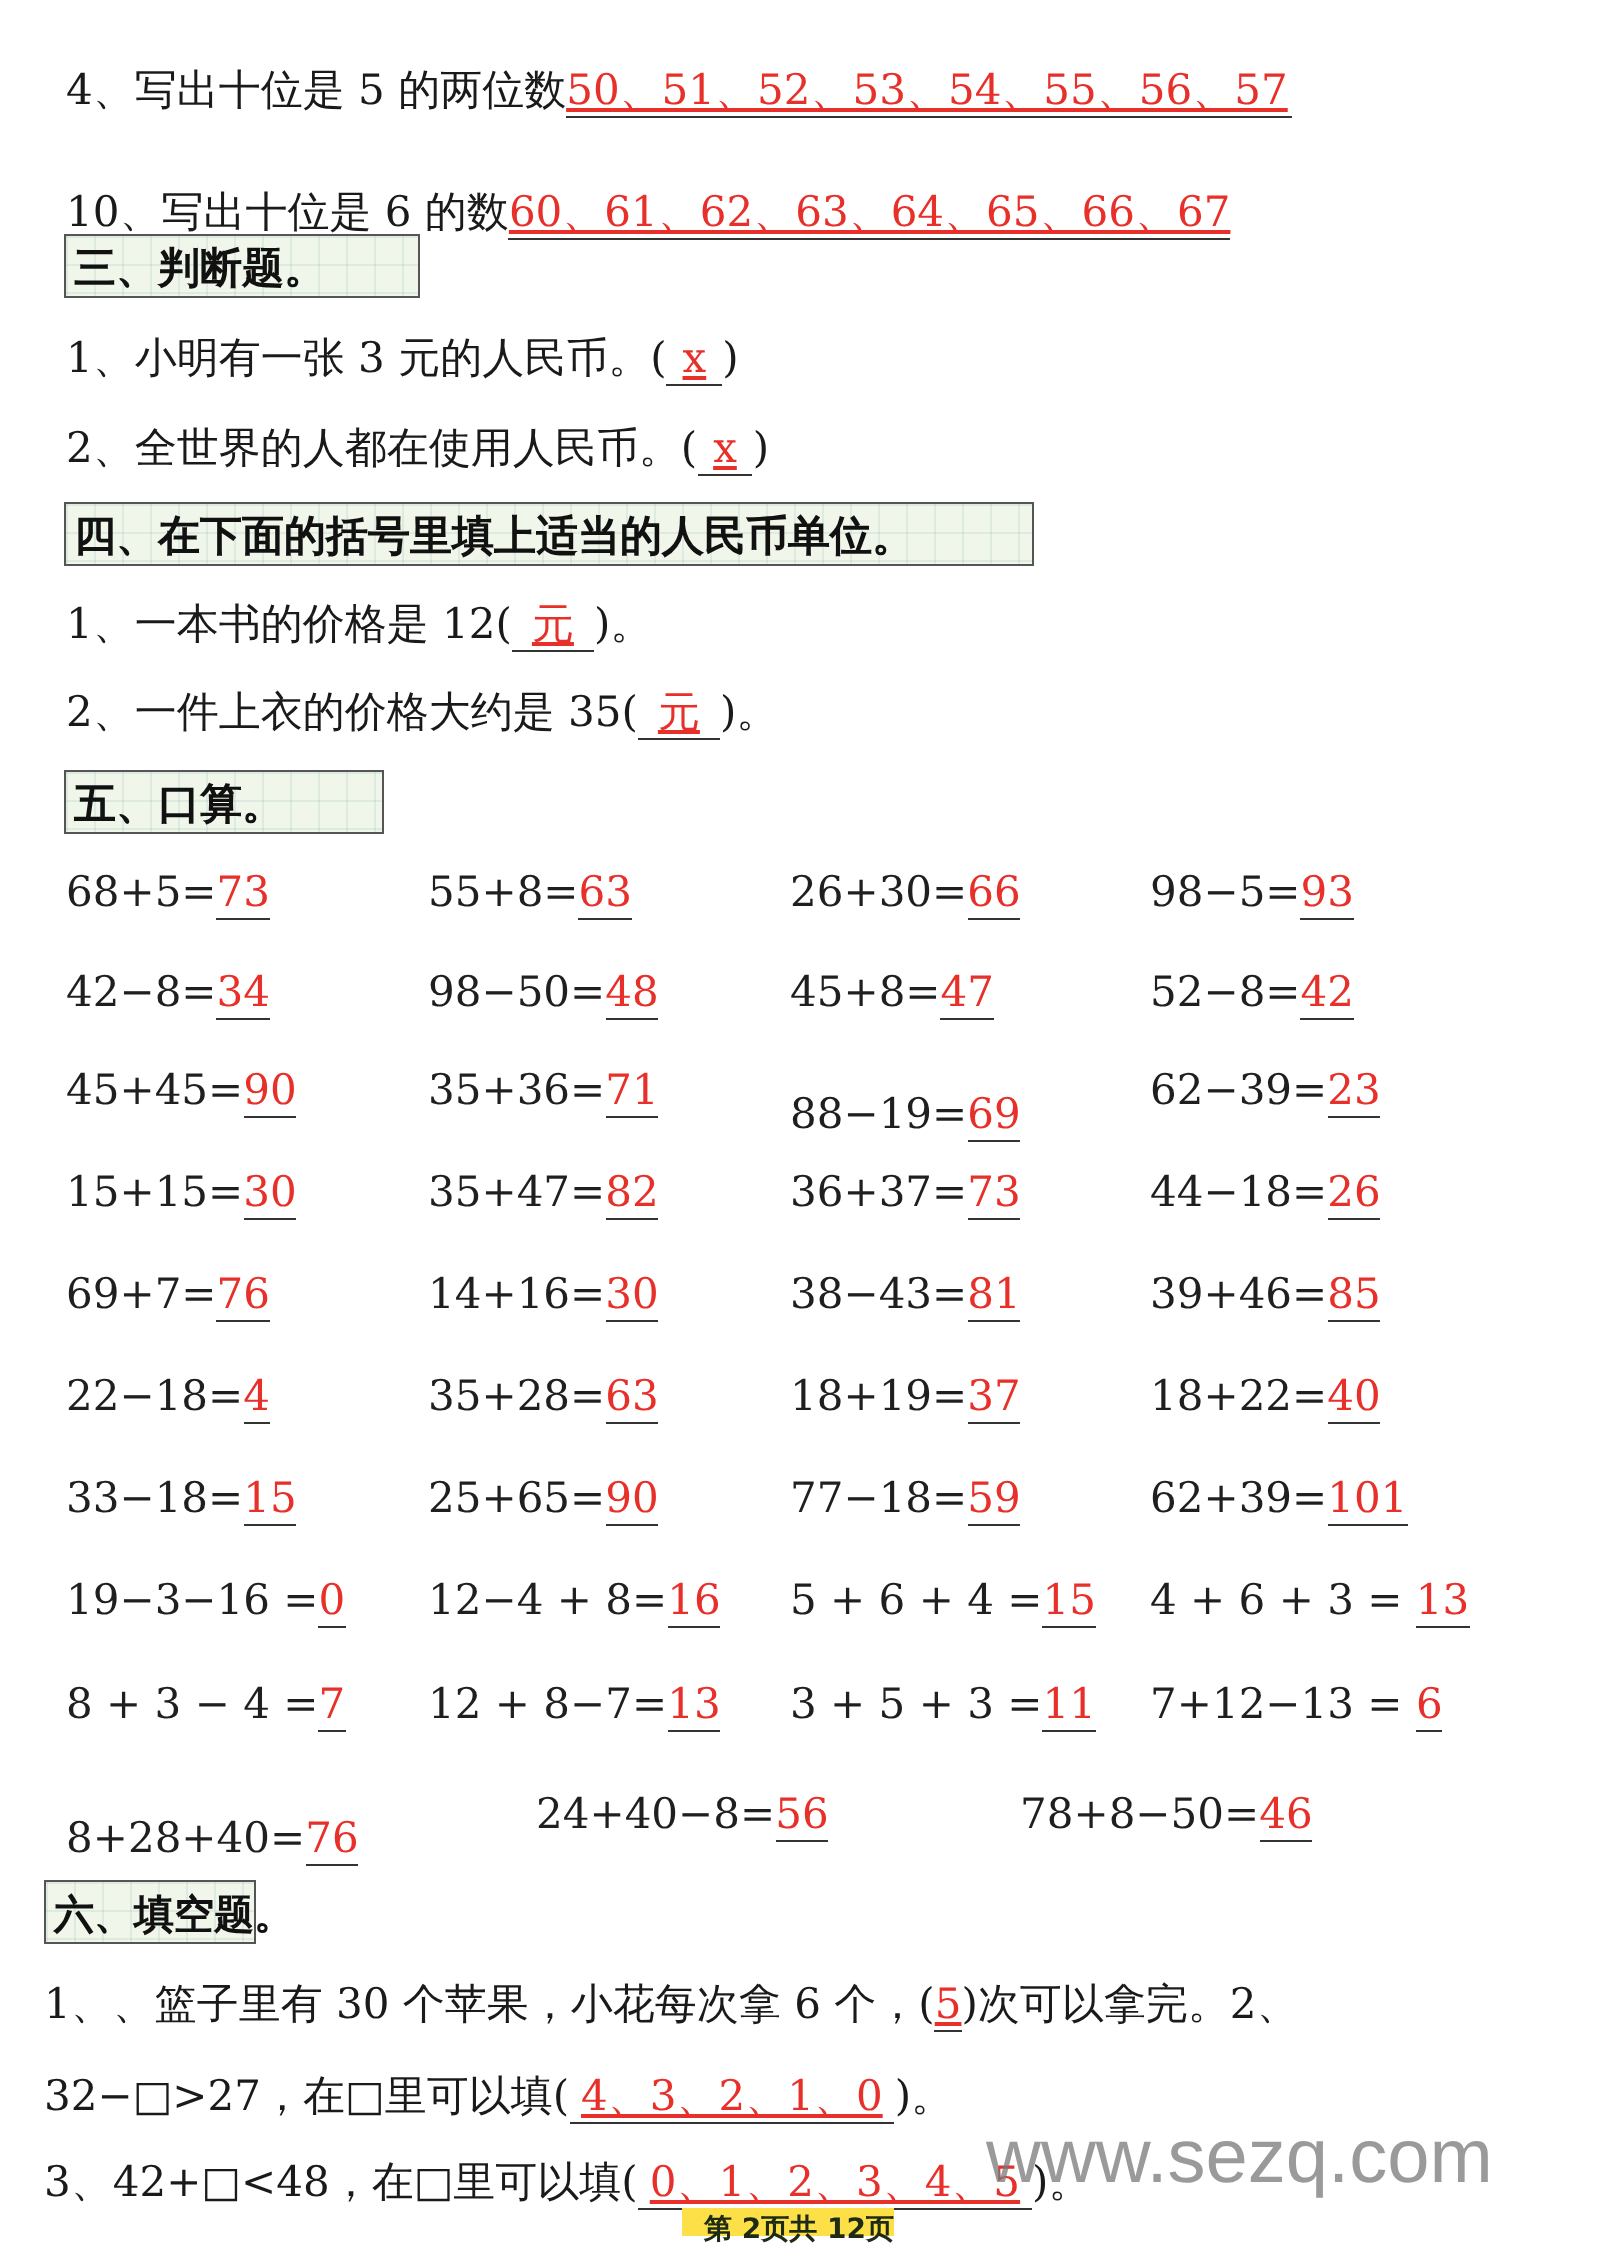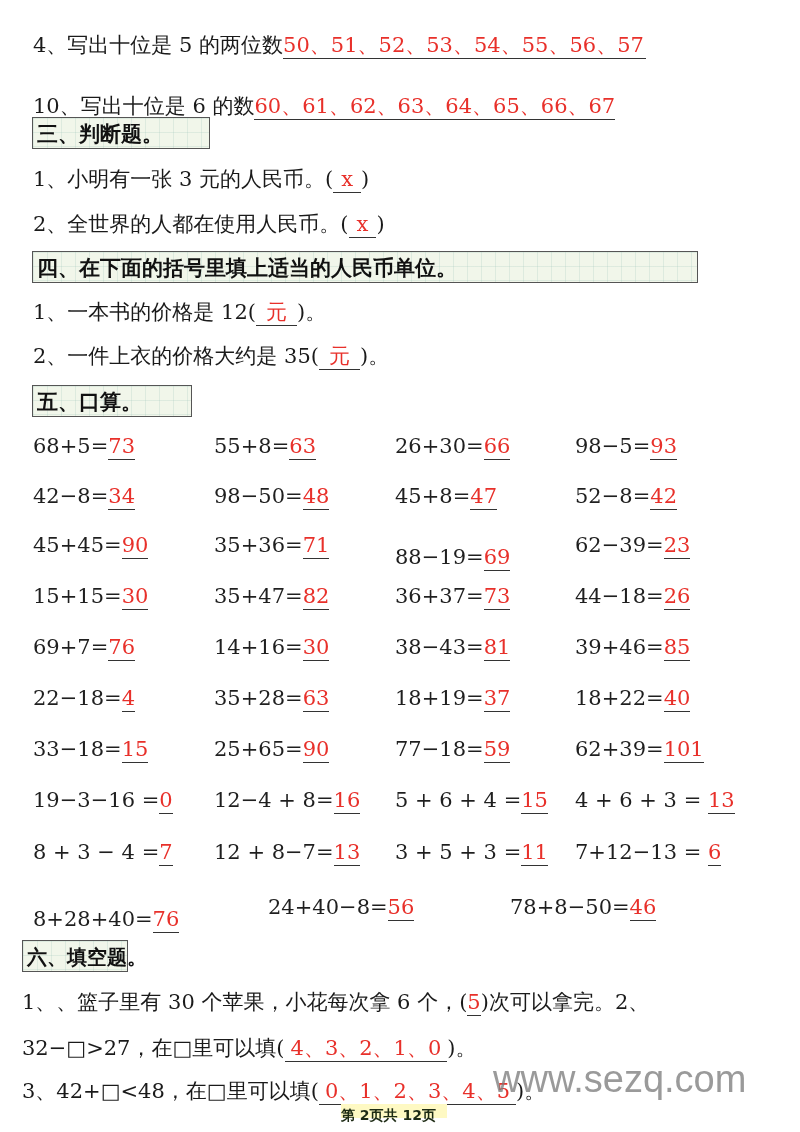--- a/index.html
+++ b/index.html
@@ -5,21 +5,21 @@
     html, body { margin: 0; padding: 0; background: #ffffff; }
     body {
       width: 800px; height: 1132px; position: relative; overflow: hidden;
       font-family: "DejaVu Serif", "Liberation Serif", serif;
       color: #1a1a1a;
     }
     .line {
       position: absolute; left: 33px;
       font-size: 21px; line-height: 28px; white-space: nowrap;
     }
-    .ans { color: #e8302a; }
+    .ans { color: #e8302a; text-decoration: underline; }
     .uline {
       display: inline-block; border-bottom: 1.6px solid #333; line-height: 26px;
     }
     .section {
       position: absolute; left: 32px; height: 32px;
       border: 1.5px solid #555;
       background-color: #f1f6ea;
       background-image:
         linear-gradient(rgba(160,200,190,0.25) 1px, transparent 1px),
         linear-gradient(90deg, rgba(160,200,190,0.25) 1px, transparent 1px);
@@ -33,23 +33,23 @@
       position: absolute; font-size: 21px; line-height: 28px; white-space: nowrap;
       font-family: "DejaVu Serif", "Liberation Serif", serif;
       color: #1f1f1f;
     }
     .calc .res {
       color: #e8302a; display: inline-block; border-bottom: 1.6px solid #333;
       line-height: 25px; min-width: 12px;
     }
     .footer {
       position: absolute; left: 341px; top: 1104px; width: 106px; height: 14px;
-      background: #fef9c3;
+      background: #fde047;
       font-family: "DejaVu Sans", "Liberation Sans", sans-serif;
-      font-weight: bold; font-size: 14px; line-height: 22px; text-align: left;
+      font-weight: bold; font-size: 14px; line-height: 22px; text-align: right;
       color: #1d2b14;
     }
     .watermark {
       position: absolute; left: 493px; top: 1058px;
       font-family: "Liberation Sans", "DejaVu Sans", sans-serif;
       font-size: 38px; color: rgba(120,120,120,0.75); letter-spacing: 0px;
     }
   </style>
 </head>
 <body>
@@ -62,21 +62,21 @@
 </div>
 
 <div class="section" style="top:117px; width:178px;">三、判断题。</div>
 <div class="line" style="top:165px;">
   <span>1、小明有一张 3 元的人民币。(</span><span class="uline ans" style="padding:0 8px;">x</span><span>)</span>
 </div>
 <div class="line" style="top:210px;">
   <span>2、全世界的人都在使用人民币。(</span><span class="uline ans" style="padding:0 8px;">x</span><span>)</span>
 </div>
 
-<div class="section" style="top:251px; width:666px;">四、在下面的括号里填上适当的人民币单位。</div>
+<div class="section" style="top:251px; width:485px;">四、在下面的括号里填上适当的人民币单位。</div>
 <div class="line" style="top:298px;">
   <span>1、一本书的价格是 12(</span><span class="uline ans" style="padding:0 10px;">元</span><span>)。</span>
 </div>
 <div class="line" style="top:342px;">
   <span>2、一件上衣的价格大约是 35(</span><span class="uline ans" style="padding:0 10px;">元</span><span>)。</span>
 </div>
 
 <div class="section" style="top:385px; width:160px;">五、口算。</div>
 
 <div id="calc-grid">

